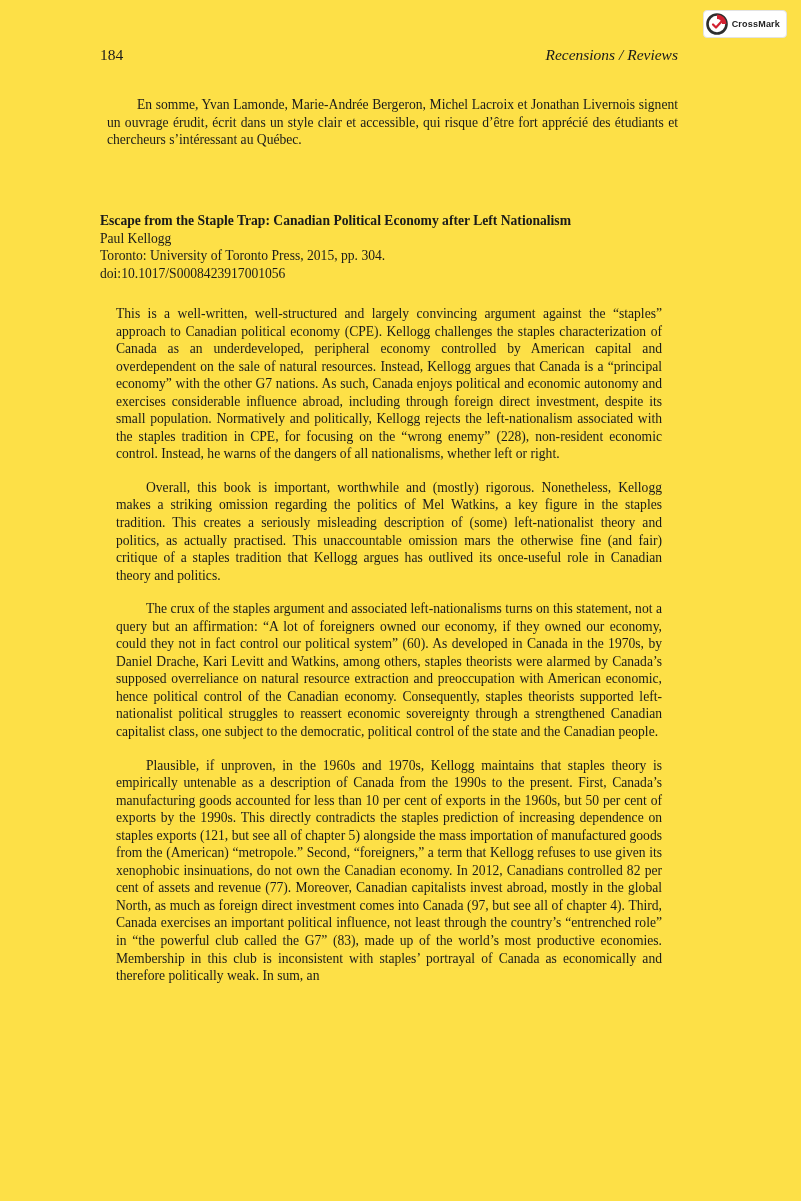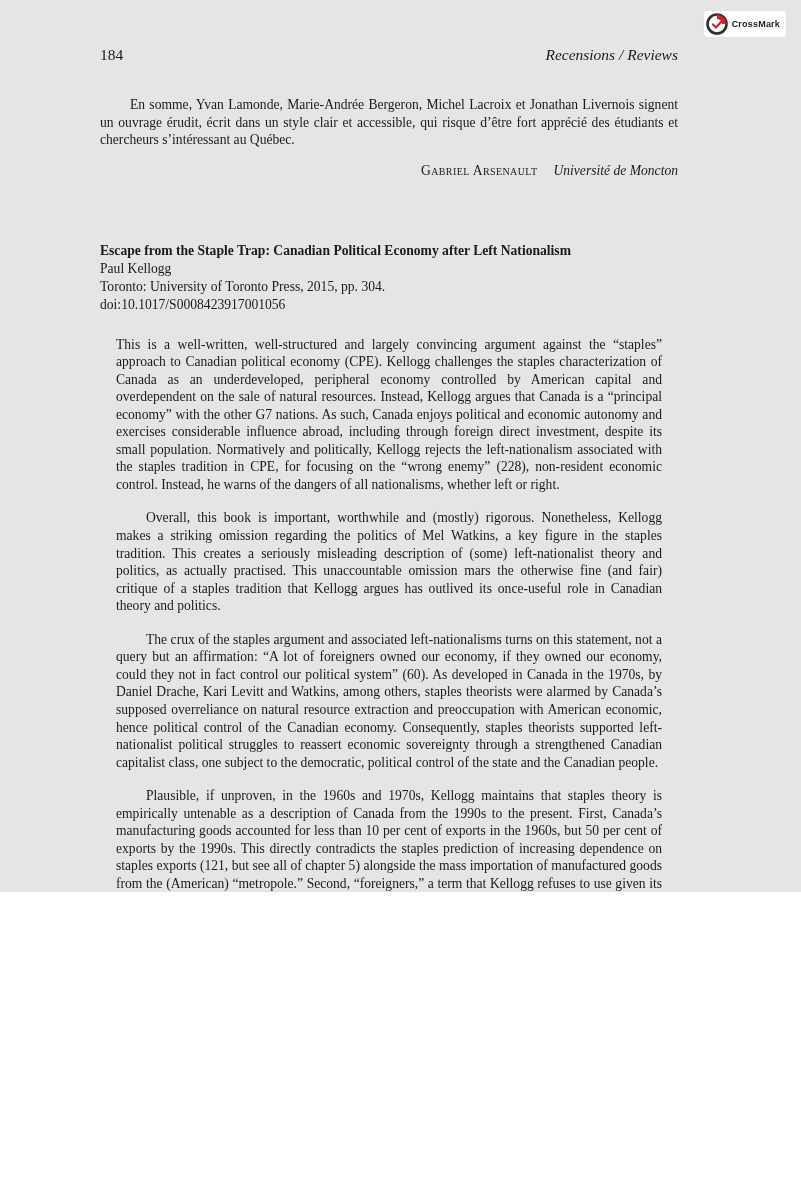--- a/index.html
+++ b/index.html
@@ -1,20 +1,20 @@
 <!DOCTYPE html>
 <html><head>
 <meta charset="utf-8">
 <style>
   html, body { margin: 0; padding: 0; background: #ffffff; }
   .page {
     position: relative;
     width: 801px;
-    height: 892px;
-    background: #e5e5e5;
+    height: 1201px;
+    background: #fde047;
     font-family: "Liberation Serif", serif;
     color: #1a1a1a;
     overflow: hidden;
   }
 
   
   .crossmark {
     position: absolute;
     top: 10px;
     right: 14px;
@@ -46,21 +46,21 @@
   .running-head {
     display: flex;
     justify-content: space-between;
     align-items: flex-end;
     font-size: 15.5px;
   }
   .page-number { font-style: normal; }
   .running-title { font-style: italic; }
 
   .closing-para {
-    margin: 32px 0 0 0;
+    margin: 32px 0 0 7px;
     font-size: 13.6px;
     line-height: 17.6px;
     text-align: justify;
     text-indent: 30px;
   }
 
   .reviewer-line {
     margin-top: 13px;
     text-align: right;
     font-size: 13.6px;
@@ -112,23 +112,20 @@
 
   <div class="content">
 
     <div class="running-head">
       <span class="page-number">184</span>
       <span class="running-title">Recensions / Reviews</span>
     </div>
 
     <p class="closing-para">En somme, Yvan Lamonde, Marie-Andrée Bergeron, Michel Lacroix et Jonathan Livernois signent un ouvrage érudit, écrit dans un style clair et accessible, qui risque d’être fort apprécié des étudiants et chercheurs s’intéressant au Québec.</p>
 
-    <div class="reviewer-line">
-      <span class="reviewer-name">Gabriel Arsenault</span><span class="reviewer-affiliation">Université de Moncton</span>
-    </div>
 
     <div class="review-heading">
       <div class="review-title">Escape from the Staple Trap: Canadian Political Economy after Left Nationalism</div>
       <div class="review-author">Paul Kellogg</div>
       <div class="review-imprint">Toronto: University of Toronto Press, 2015, pp. 304.</div>
       <div class="review-doi">doi:10.1017/S0008423917001056</div>
     </div>
 
     <div class="review-body">
       <p class="body-para no-indent">This is a well-written, well-structured and largely convincing argument against the “staples” approach to Canadian political economy (CPE). Kellogg challenges the staples characterization of Canada as an underdeveloped, peripheral economy controlled by American capital and overdependent on the sale of natural resources. Instead, Kellogg argues that Canada is a “principal economy” with the other G7 nations. As such, Canada enjoys political and economic autonomy and exercises considerable influence abroad, including through foreign direct investment, despite its small population. Normatively and politically, Kellogg rejects the left-nationalism associated with the staples tradition in CPE, for focusing on the “wrong enemy” (228), non-resident economic control. Instead, he warns of the dangers of all nationalisms, whether left or right.</p>

